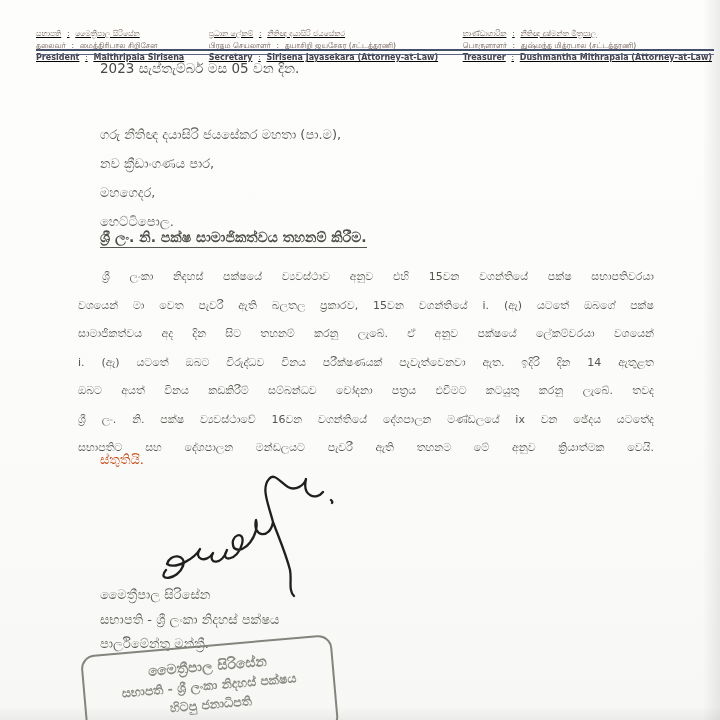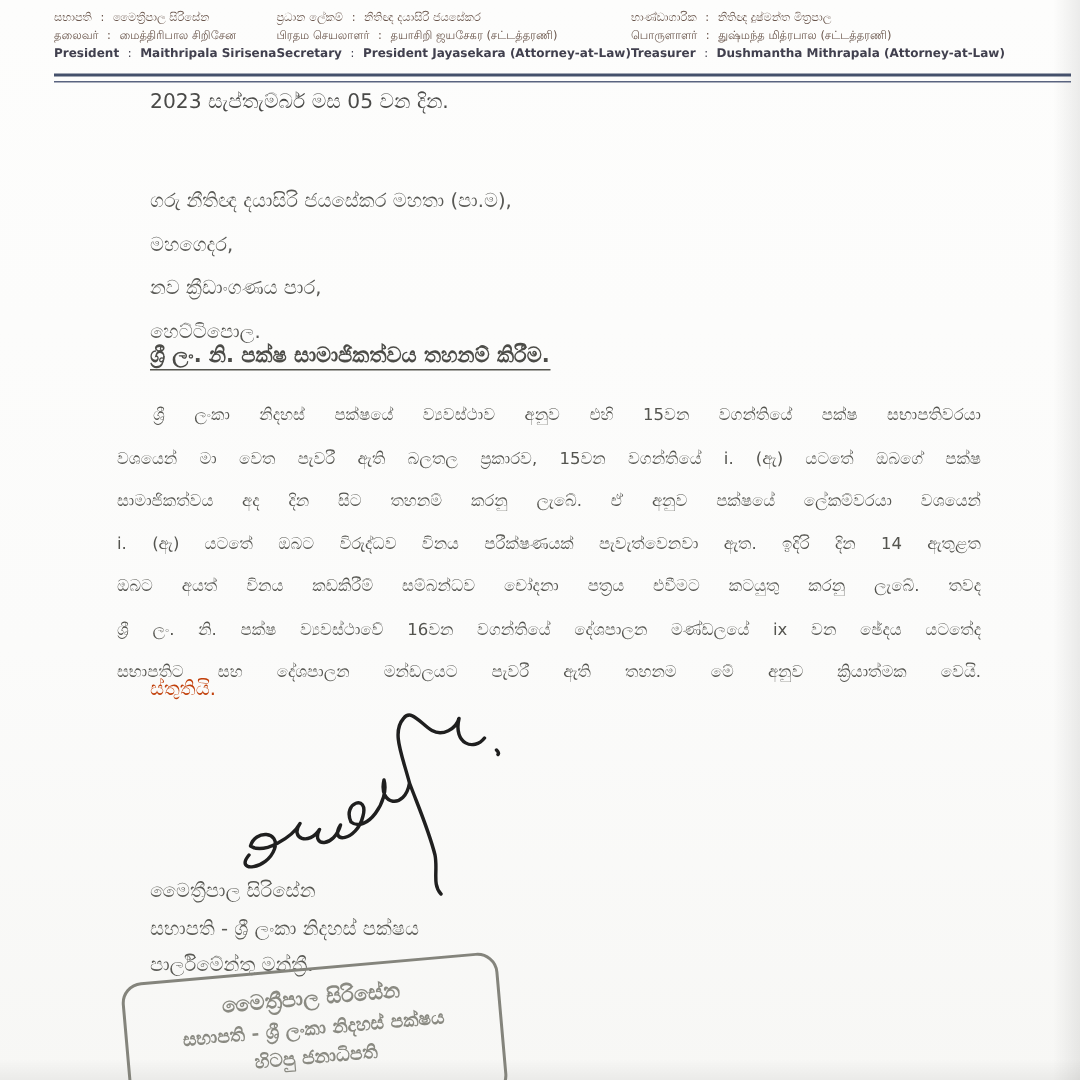--- a/index.html
+++ b/index.html
@@ -12,22 +12,22 @@
     position:absolute;inset:0;
     background:
       linear-gradient(to left, rgba(0,0,0,0.07), rgba(0,0,0,0) 18px),
       linear-gradient(to top, rgba(0,0,0,0.05), rgba(0,0,0,0) 14px),
       linear-gradient(180deg,#fdfdfc 0%,#fbfbfa 60%,#f7f7f5 100%);
   }
   .scan{position:absolute;inset:0;filter:blur(0.25px);}
 
   
   .letterhead{
-    position:absolute;left:36px;top:6px;width:676px;
-    display:flex;
+    position:absolute;left:36px;top:28px;width:676px;
+    display:flex;justify-content:space-between;text-decoration:underline;
   }
   .officer{display:block;}
   .officer .row{
     display:grid;grid-template-columns:auto 14px 1fr;
     font-size:7.6px;line-height:12px;white-space:nowrap;
   }
   .officer .row.si,.officer .row.ta{color:#6a564c;}
   .officer .row.en{color:#41404e;}
   .officer .sep{text-align:center;}
   .officer .row.en .lbl,.officer .row.en .val{font-weight:bold;font-size:8px;}
@@ -102,21 +102,21 @@
         <span class="val">නීතිඥ දයාසිරි ජයසේකර</span>
       </div>
       <div class="row ta">
         <span class="lbl">பிரதம செயலாளர்</span>
         <span class="sep">:</span>
         <span class="val">தயாசிறி ஜயசேகர (சட்டத்தரணி)</span>
       </div>
       <div class="row en">
         <span class="lbl">Secretary</span>
         <span class="sep">:</span>
-        <span class="val">President Jayasekara (Attorney-at-Law)</span>
+        <span class="val">Sirisena Jayasekara (Attorney-at-Law)</span>
       </div>
     </div>
 
     <div class="officer">
       <div class="row si">
         <span class="lbl">භාණ්ඩාගාරික</span>
         <span class="sep">:</span>
         <span class="val">නීතිඥ දුෂ්මන්ත මිත්‍රපාල</span>
       </div>
       <div class="row ta">
@@ -131,22 +131,22 @@
       </div>
     </div>
   </div>
 
   <div class="rule"></div>
 
   <div class="dateline">2023 සැප්තැම්බර් මස 05 වන දින.</div>
 
   <div class="recipient">
     <div>ගරු නීතිඥ දයාසිරි ජයසේකර මහතා (පා.ම),</div>
+    <div>නව ක්‍රීඩාංගණය පාර,</div>
     <div>මහගෙදර,</div>
-    <div>නව ක්‍රීඩාංගණය පාර,</div>
     <div>හෙට්ටිපොල.</div>
   </div>
 
   <div class="subject">ශ්‍රී ලං. නි. පක්ෂ සාමාජිකත්වය තහනම් කිරීම.</div>
 
   <div class="bodytext">
     <div class="line first">ශ්‍රී ලංකා නිදහස් පක්ෂයේ ව්‍යවස්ථාව අනුව එහි 15වන වගන්තියේ පක්ෂ සභාපතිවරයා</div>
     <div class="line">වශයෙන් මා වෙත පැවරී ඇති බලතල ප්‍රකාරව, 15වන වගන්තියේ i. (ඇ) යටතේ ඔබගේ පක්ෂ</div>
     <div class="line">සාමාජිකත්වය අද දින සිට තහනම් කරනු ලැබේ. ඒ අනුව පක්ෂයේ ලේකම්වරයා වශයෙන්</div>
     <div class="line">i. (ඇ) යටතේ ඔබට විරුද්ධව විනය පරීක්ෂණයක් පැවැත්වෙනවා ඇත. ඉදිරි දින 14 ඇතුළත</div>

